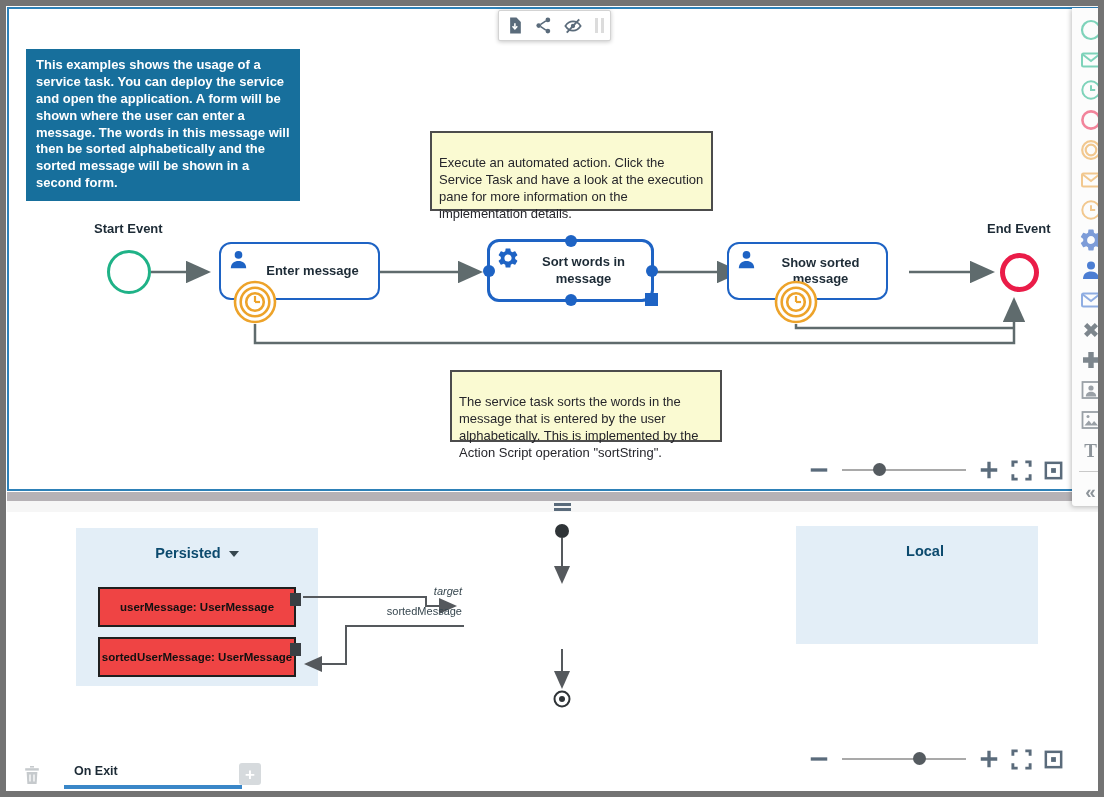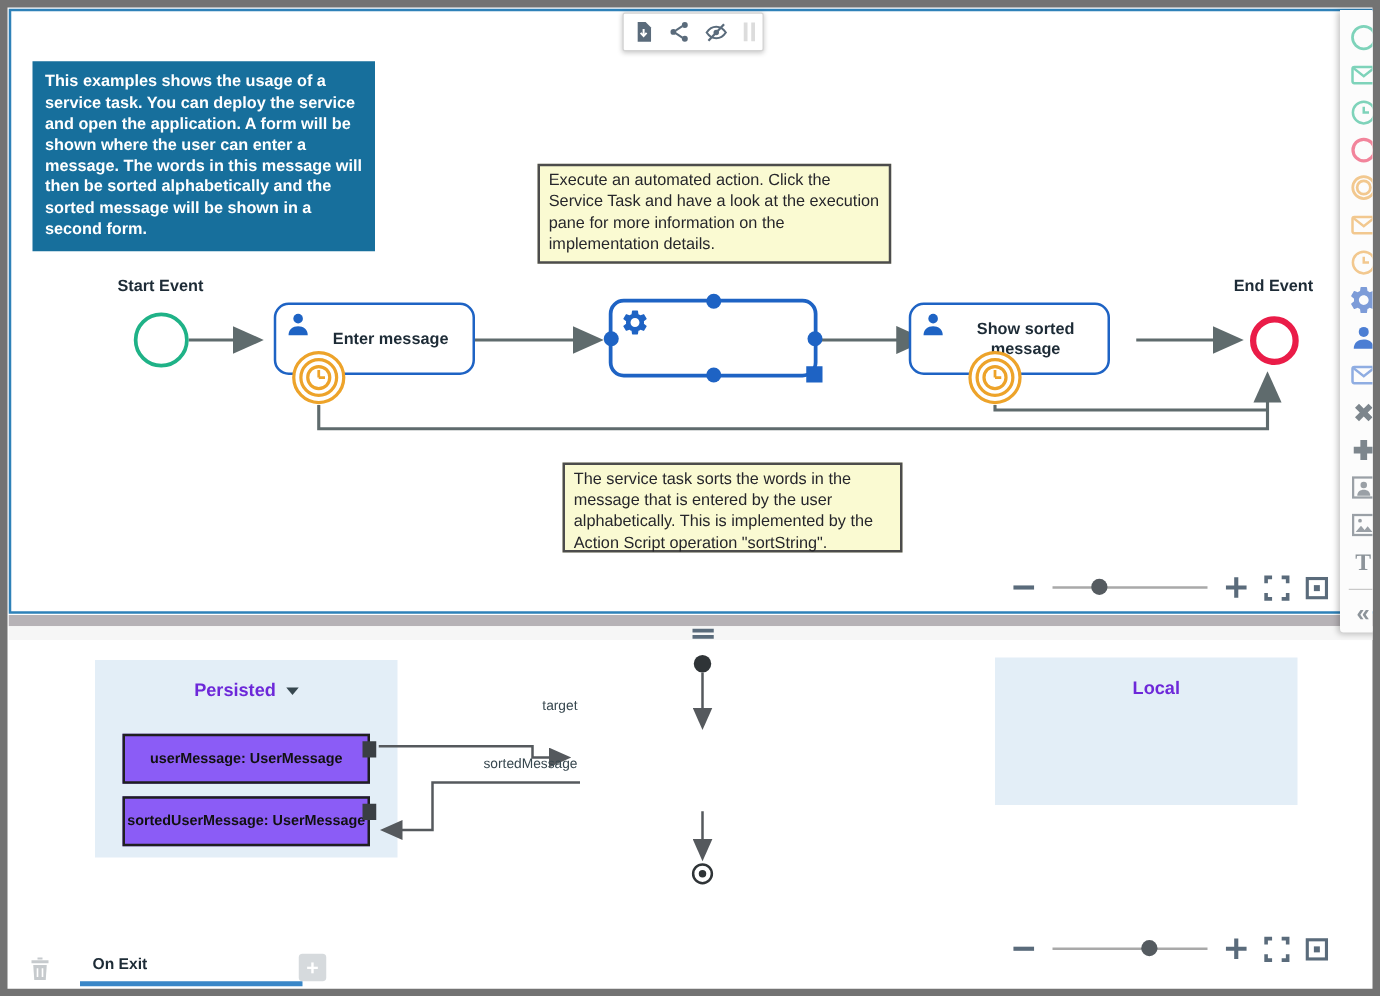--- a/index.html
+++ b/index.html
@@ -8,21 +8,21 @@
 
   
   .canvas-bg { position:absolute; left:1px; top:1px; width:1102px; height:484px; border:2px solid #2e81b8; background:#fff; }
   .edge-layer-top { position:absolute; left:0; top:0; width:1104px; height:486px; z-index:1; pointer-events:none; }
 
   .toolbar { position:absolute; left:492px; top:4px; height:31px; background:#fff; border:1px solid #d3d3d3; border-radius:2px; box-shadow:0 1px 4px rgba(0,0,0,.22); display:flex; align-items:center; padding:0 6px; gap:10px; z-index:6; }
   .toolbar .grip { display:flex; gap:3px; margin-left:2px; }
   .toolbar .grip i { width:3px; height:15px; background:#dcdcdc; display:block; }
 
   .info-box { position:absolute; left:20px; top:43px; width:274px; height:152px; background:#176f9c; color:#fff; font-size:13px; font-weight:bold; line-height:1.3; padding:8px 10px; z-index:2; }
-  .note { position:absolute; background:#fafad2; border:2px solid #4c4c4c; color:#26262b; font-size:13px; line-height:1.3; padding:3px 7px; z-index:2; }
+  .note { position:absolute; background:#fafad2; border:2px solid #4c4c4c; color:#26262b; font-size:13px; line-height:1.3; padding:22px 7px; z-index:2; }
   .note-top { left:424px; top:125px; width:283px; height:80px; }
   .note-bottom { left:444px; top:364px; width:272px; height:72px; }
 
   .evt-label { position:absolute; font-size:13px; font-weight:bold; color:#1d2b36; z-index:2; }
   .start-circle { position:absolute; left:101px; top:244px; width:44px; height:44px; border:3px solid #1fb287; border-radius:50%; background:#fff; z-index:2; }
   .end-circle { position:absolute; left:994px; top:247px; width:39px; height:39px; border:5px solid #ea1c48; border-radius:50%; background:#fff; z-index:2; }
 
   .task { position:absolute; background:#fff; border:2px solid #1e63c4; border-radius:12px; display:flex; align-items:center; justify-content:center; font-size:13px; font-weight:bold; color:#1d2b36; text-align:center; z-index:2; }
   .task .tlabel { padding-left:26px; line-height:1.25; }
   .task .corner-icon { position:absolute; left:6px; top:4px; }
@@ -47,24 +47,24 @@
   .split-dark { position:absolute; left:1px; top:486px; width:1102px; height:9px; background:#b6b2b6; z-index:4; }
   .split-light { position:absolute; left:1px; top:495px; width:1102px; height:11px; background:#f6f6f6; z-index:4; }
   .split-handle { position:absolute; left:548px; top:497px; width:17px; z-index:6; }
   .split-handle i { display:block; width:17px; height:3px; background:#5a6b7b; margin-bottom:2px; }
 
   
   .edge-layer-bot { position:absolute; left:0; top:485px; width:1104px; height:305px; z-index:1; pointer-events:none; }
   .group-panel { position:absolute; background:#e3eef7; z-index:0; }
   .gp-persisted { left:70px; top:522px; width:242px; height:158px; }
   .gp-local { left:790px; top:520px; width:242px; height:118px;padding-left:16px; }
-  .gp-title { margin-top:17px; text-align:center; font-size:14.5px; font-weight:bold; color:#6d28d9; }
+  .gp-title { margin-top:17px; text-align:center; font-size:14.5px; font-weight:bold; color:#0c4a6e; }
   .caret { display:inline-block; width:0; height:0; border-left:5px solid transparent; border-right:5px solid transparent; border-top:6px solid #37474f; margin-left:8px; vertical-align:middle; }
 
-  .var-box { position:absolute; width:198px; height:40px; background:#8b5cf6; border:2px solid #1f1f1f; display:flex; align-items:center; justify-content:center; font-size:11.5px; font-weight:bold; color:#111; z-index:2; }
+  .var-box { position:absolute; width:198px; height:40px; background:#ef4444; border:2px solid #1f1f1f; display:flex; align-items:center; justify-content:center; font-size:11.5px; font-weight:bold; color:#111; z-index:2; }
   .var-port { position:absolute; right:-7px; top:4px; width:11px; height:13px; background:#3a3f44; }
 
   .map-node { position:absolute; left:465px; top:580px; width:183px; height:62px; background:#fff; border:2px solid #1e63c4; border-radius:16px; display:flex; align-items:center; justify-content:center; font-size:12px; font-weight:bold; color:#111; z-index:2; }
   .map-port { position:absolute; left:-8px; width:11px; height:11px; background:#fff; border:2px solid #6b6f73; }
 
   .edge-label { position:absolute; font-size:11px; color:#37474f; text-align:right; z-index:2; }
 
   
   .trash-btn { position:absolute; left:14px; top:757px; width:24px; height:24px; z-index:2; }
   .tab { position:absolute; left:58px; top:758px; width:178px; z-index:2; }
@@ -140,20 +140,21 @@
       <circle cx="12" cy="7.2" r="4" fill="#1e63c4"></circle>
       <path d="M4 21 c0-5 3.6-7.4 8-7.4 s8 2.4 8 7.4 z" fill="#1e63c4"></path>
     </svg>
     <span class="tlabel">Enter message</span>
   </div>
 
   <div class="task selected" style="left:481px; top:233px; width:167px; height:63px;">
     <svg class="corner-icon" width="24" height="24" viewBox="0 0 24 24">
       <path fill="#1e63c4" d="M19.14 12.94c.04-.3.06-.61.06-.94s-.02-.64-.07-.94l2.03-1.58a.49.49 0 0 0 .12-.61l-1.92-3.32a.49.49 0 0 0-.59-.22l-2.39.96c-.5-.38-1.03-.7-1.62-.94L14.4 2.81a.48.48 0 0 0-.48-.41h-3.84c-.24 0-.43.17-.47.41l-.36 2.54c-.59.24-1.13.57-1.62.94l-2.39-.96a.49.49 0 0 0-.59.22L2.74 8.87c-.12.21-.08.47.12.61l2.03 1.58c-.05.3-.09.63-.09.94s.02.64.07.94l-2.03 1.58a.49.49 0 0 0-.12.61l1.92 3.32c.12.22.37.29.59.22l2.39-.96c.5.38 1.03.7 1.62.94l.36 2.54c.05.24.24.41.48.41h3.84c.24 0 .44-.17.47-.41l.36-2.54c.59-.24 1.13-.56 1.62-.94l2.39.96c.22.08.47 0 .59-.22l1.92-3.32c.12-.22.07-.47-.12-.61l-2.01-1.58zM12 15.6A3.6 3.6 0 0 1 8.4 12c0-1.98 1.62-3.6 3.6-3.6s3.6 1.62 3.6 3.6-1.62 3.6-3.6 3.6z"></path>
     </svg>
+    <span class="tlabel" style="max-width:120px;">Sort words in message</span>
     <span class="handle-dot" style="left:50%; top:-7px; margin-left:-6px;"></span>
     <span class="handle-dot" style="left:-7px; top:50%; margin-top:-6px;"></span>
     <span class="handle-dot" style="right:-7px; top:50%; margin-top:-6px;"></span>
     <span class="handle-dot" style="left:50%; bottom:-7px; margin-left:-6px;"></span>
     <span class="handle-sq" style="right:-7px; bottom:-7px;"></span>
   </div>
 
   <div class="task" style="left:721px; top:236px; width:161px; height:58px;">
     <svg class="corner-icon" width="23" height="23" viewBox="0 0 24 24">
       <circle cx="12" cy="7.2" r="4" fill="#1e63c4"></circle>
@@ -326,21 +327,21 @@
   <div class="var-box" style="left:92px; top:581px;">
     <span>userMessage: UserMessage</span>
     <span class="var-port"></span>
   </div>
   <div class="var-box" style="left:92px; top:631px;">
     <span>sortedUserMessage: UserMessage</span>
     <span class="var-port"></span>
   </div>
 
 
-  <div class="edge-label" style="left:402px; top:553px; width:54px;">target</div>
+  <div class="edge-label" style="left:402px; top:579px; width:54px;font-style:italic;">target</div>
   <div class="edge-label" style="left:364px; top:599px; width:92px;">sortedMessage</div>
 
   <div class="zoomctl" style="left:802px; top:738px;">
     <svg class="zc-ico" width="22" height="22" viewBox="0 0 24 24">
         <rect x="3" y="10.2" width="18" height="3.6" fill="#5a6b7b"></rect>
       </svg>
     <div class="track">
       <span class="knob" style="left: calc(62% - 6px);"></span>
     </div>
     <svg class="zc-ico" width="22" height="22" viewBox="0 0 24 24">

